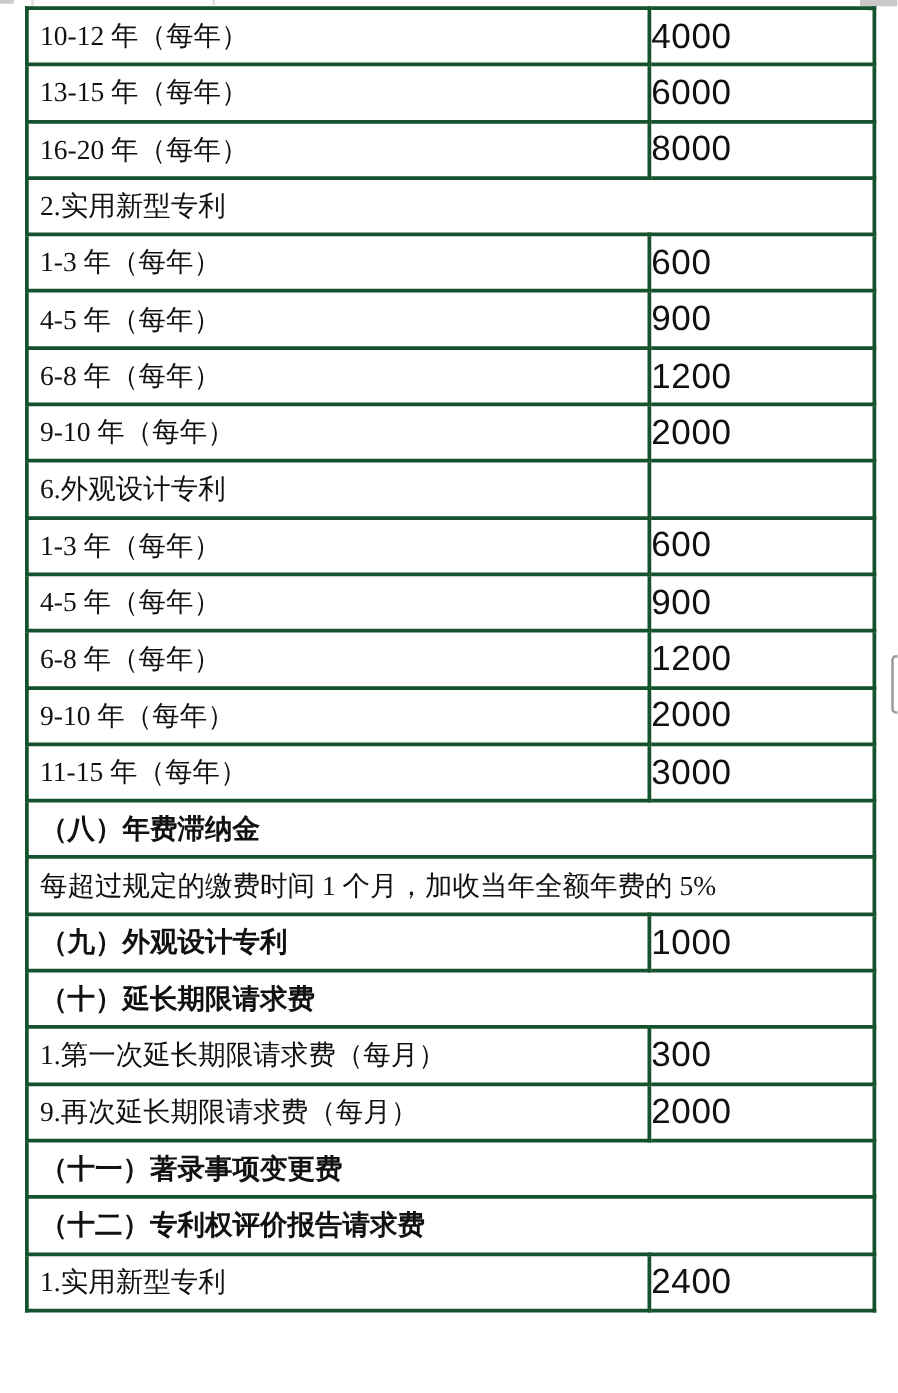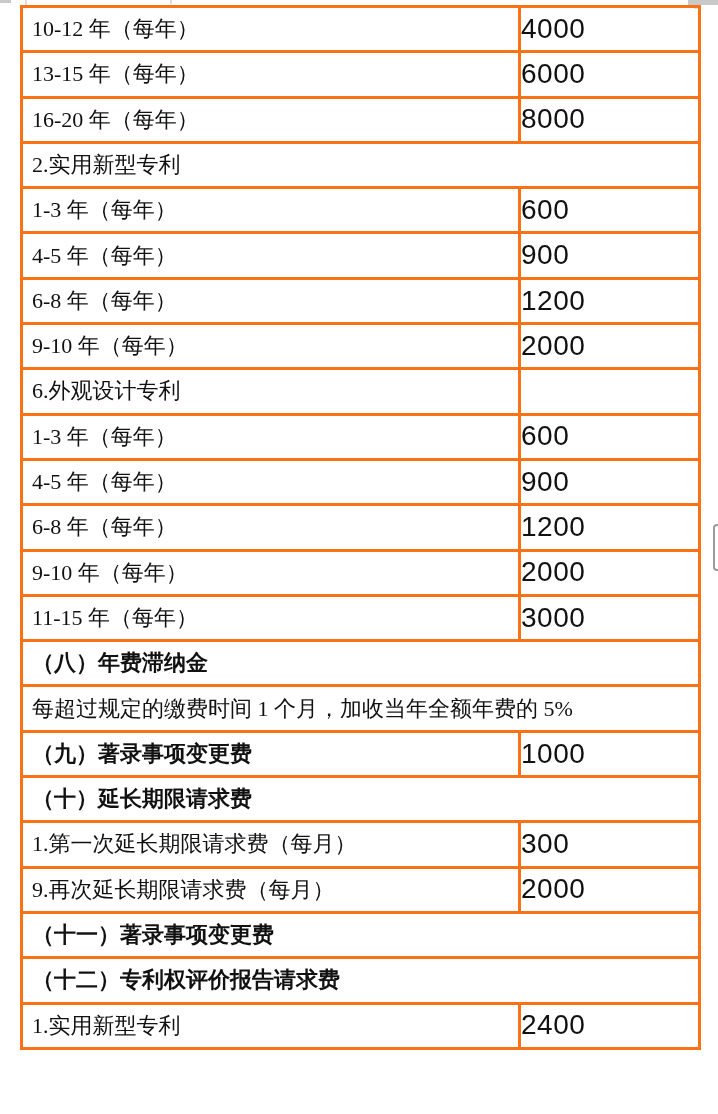--- a/index.html
+++ b/index.html
@@ -18,21 +18,21 @@
   
   table.fee-table {
     position: absolute;
     left: 20px;
     top: 5px;
     width: 678px;
     border-collapse: collapse;
     table-layout: fixed;
   }
   .fee-table td {
-    border: 3px solid #f97316;
+    border: 3px solid #14532d;
     height: 42.3px;
     font-size: 22px;
     line-height: 1.1;
     vertical-align: middle;
     padding: 0;
     overflow: hidden;
     white-space: nowrap;
   }
   .fee-table td.lbl {
     padding-left: 9px;
@@ -136,21 +136,21 @@
       <td class="lbl">11-15 年（每年）</td>
       <td class="val">3000</td>
     </tr>
     <tr class="section">
       <td class="lbl" colspan="2">（八）年费滞纳金</td>
     </tr>
     <tr>
       <td class="lbl" colspan="2">每超过规定的缴费时间 1 个月，加收当年全额年费的 5%</td>
     </tr>
     <tr class="section">
-      <td class="lbl">（九）著录事项变更费</td>
+      <td class="lbl">（九）外观设计专利</td>
       <td class="val" style="font-weight:400">1000</td>
     </tr>
     <tr class="section">
       <td class="lbl" colspan="2">（十）延长期限请求费</td>
     </tr>
     <tr>
       <td class="lbl">1.第一次延长期限请求费（每月）</td>
       <td class="val">300</td>
     </tr>
     <tr>

